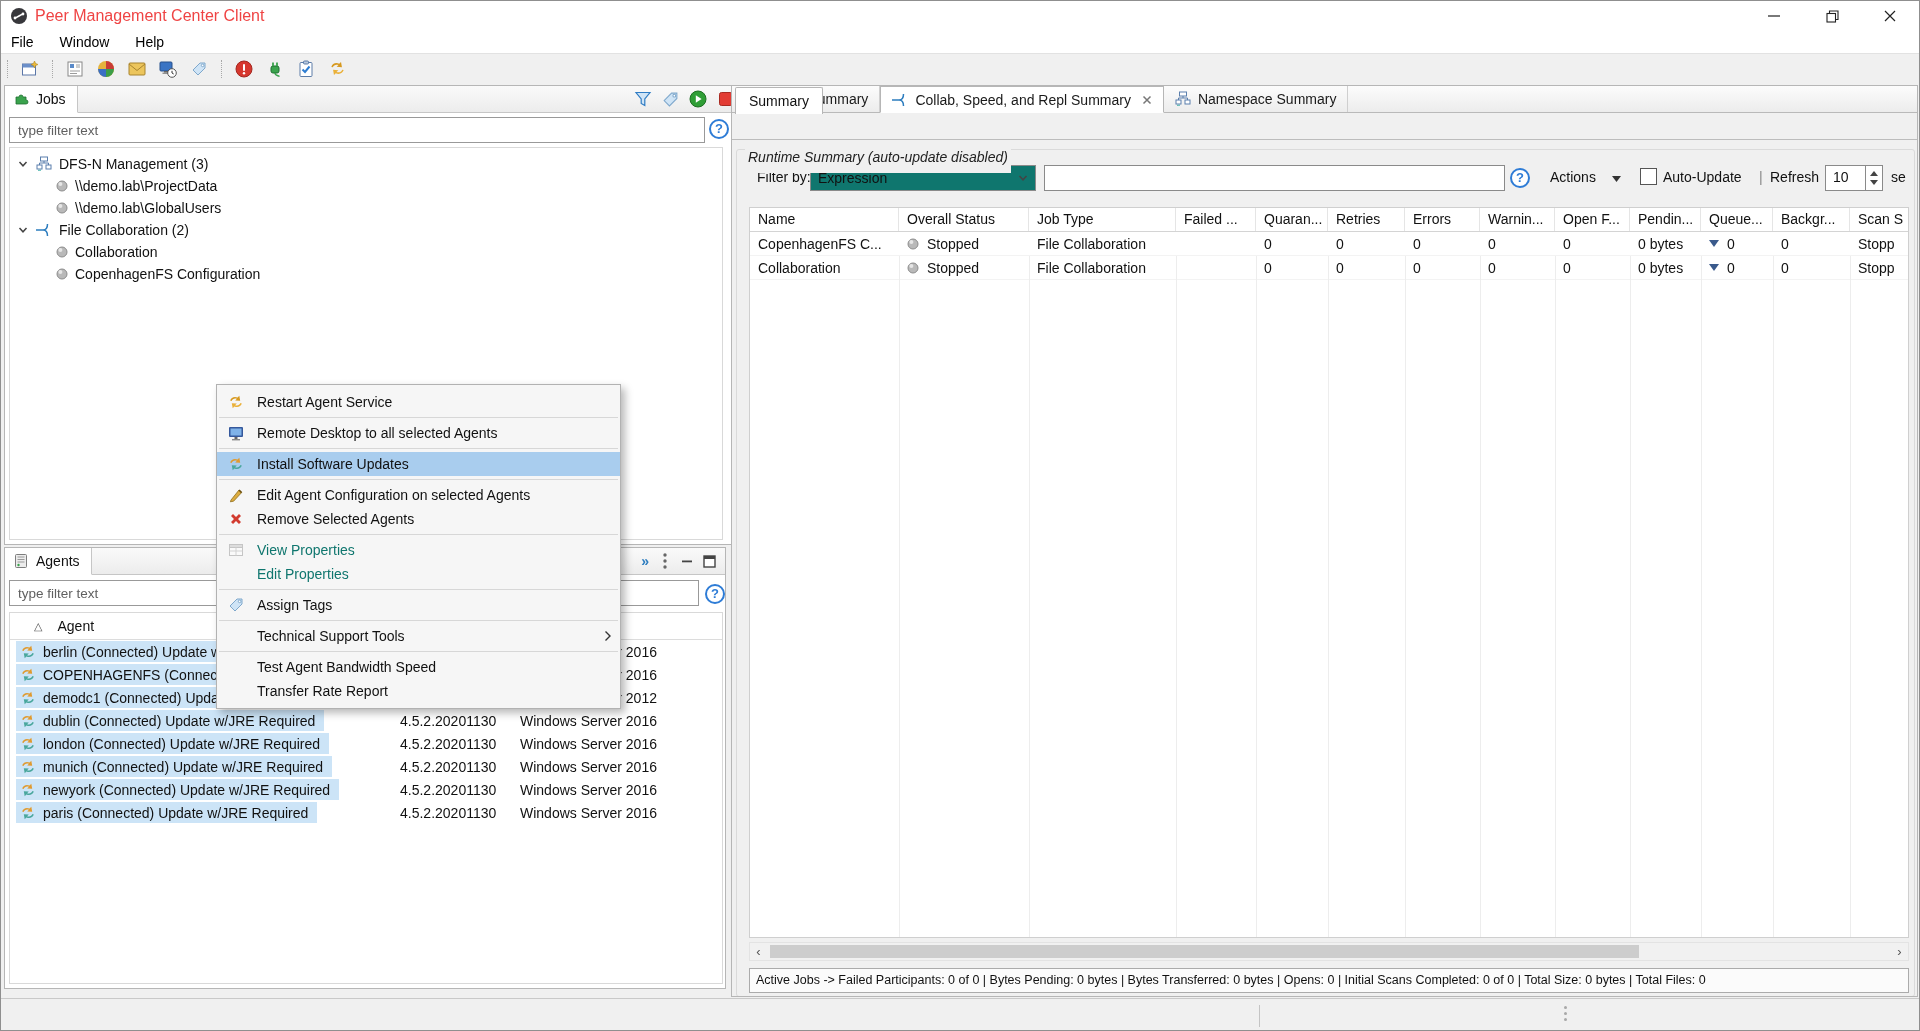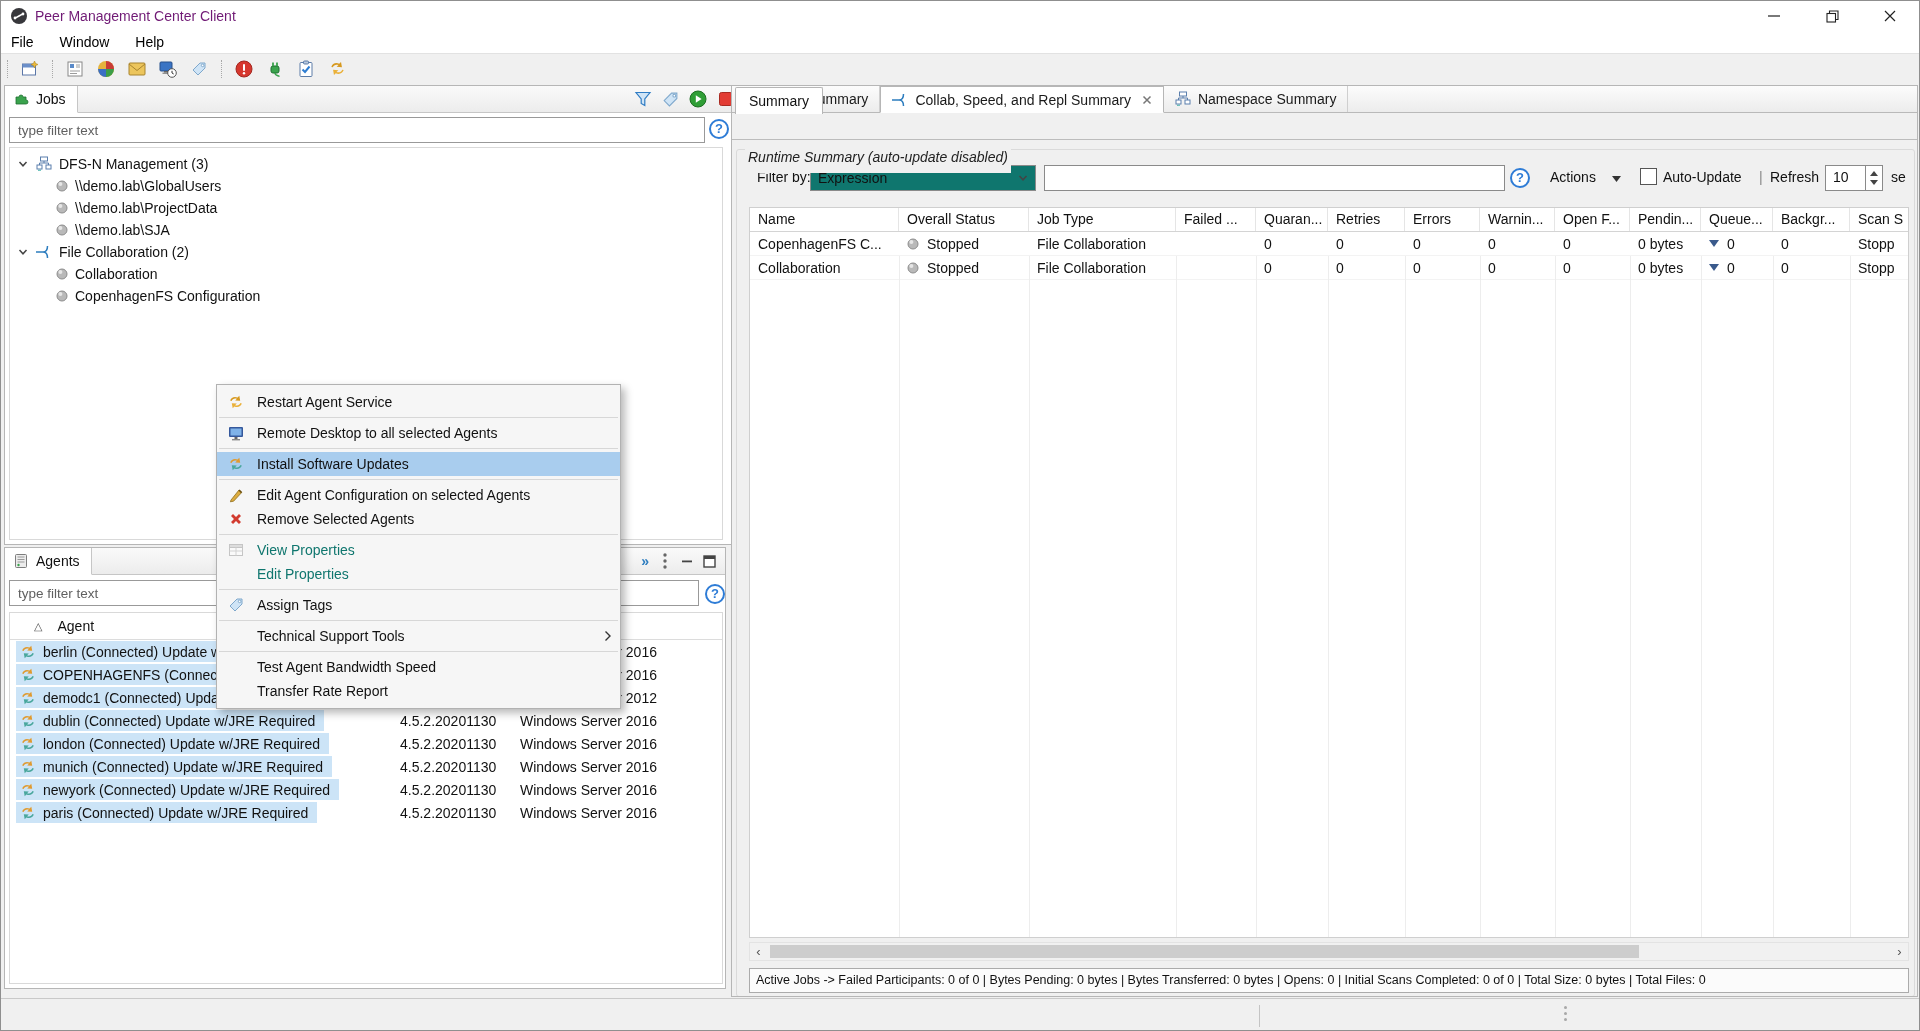--- a/index.html
+++ b/index.html
@@ -3,21 +3,21 @@
 <meta charset="utf-8">
 <style>
   *{box-sizing:border-box;margin:0;padding:0}
   html,body{width:1920px;height:1031px}
   body{font-family:"Liberation Sans",sans-serif;font-size:14px;color:#111;background:#d8d8d8}
   .app{position:relative;width:1920px;height:1031px;background:#f0f0f0;overflow:hidden;border:1px solid #8f8f8f}
   .abs{position:absolute}
   svg{display:block}
   
   .titlebar{position:absolute;left:0;top:0;width:100%;height:30px;background:#fff;display:flex;align-items:center}
-  .title-text{margin-left:9px;font-size:14px;color:#701a75}
+  .title-text{margin-left:9px;font-size:16px;color:#ef4444}
   .win-controls{margin-left:auto;display:flex;height:30px}
   .win-btn{width:58px;height:30px;display:flex;align-items:center;justify-content:center}
   .menubar{position:absolute;left:0;top:30px;width:100%;height:22px;background:#fff;display:flex;align-items:center;padding-left:10px;gap:26px}
   .menu-item{color:#000}
   .toolbar{position:absolute;left:0;top:52px;width:100%;height:30px;background:#f0f0f0;border-top:1px solid #e2e2e2;display:flex;align-items:center;padding-left:4px;gap:9px}
   .tsep{width:1px;height:18px;border-left:1px dotted #a8a8a8;margin:0 2px}
   .tbtn{width:22px;height:22px;display:flex;align-items:center;justify-content:center}
   
   .view{position:absolute;background:#fff;border:1px solid #b6b6b6}
   .view-tabbar{position:absolute;left:0;top:0;right:0;height:27px;background:linear-gradient(#fafafa,#ececec);border-bottom:1px solid #c6c6c6;display:flex;align-items:center}
@@ -400,33 +400,27 @@
           </svg>
         <svg class="tico" width="16" height="16">
             <use href="#i-namespace"></use>
           </svg>
         <span class="tlabel">DFS-N Management (3)</span>
       </div>
       <div class="tree-row lvl1">
         <svg width="12" height="12">
             <use href="#i-ball"></use>
           </svg>
-        <span class="tlabel">\\demo.lab\GlobalUsers</span>
+        <span class="tlabel">\\demo.lab\ProjectData</span>
       </div>
       <div class="tree-row lvl1">
         <svg width="12" height="12">
             <use href="#i-ball"></use>
           </svg>
-        <span class="tlabel">\\demo.lab\ProjectData</span>
-      </div>
-      <div class="tree-row lvl1">
-        <svg width="12" height="12">
-            <use href="#i-ball"></use>
-          </svg>
-        <span class="tlabel">\\demo.lab\SJA</span>
+        <span class="tlabel">\\demo.lab\GlobalUsers</span>
       </div>
       <div class="tree-row lvl0">
         <svg width="10" height="10">
             <use href="#i-chevdown"></use>
           </svg>
         <svg class="tico" width="16" height="16">
             <use href="#i-collab"></use>
           </svg>
         <span class="tlabel">File Collaboration (2)</span>
       </div>

